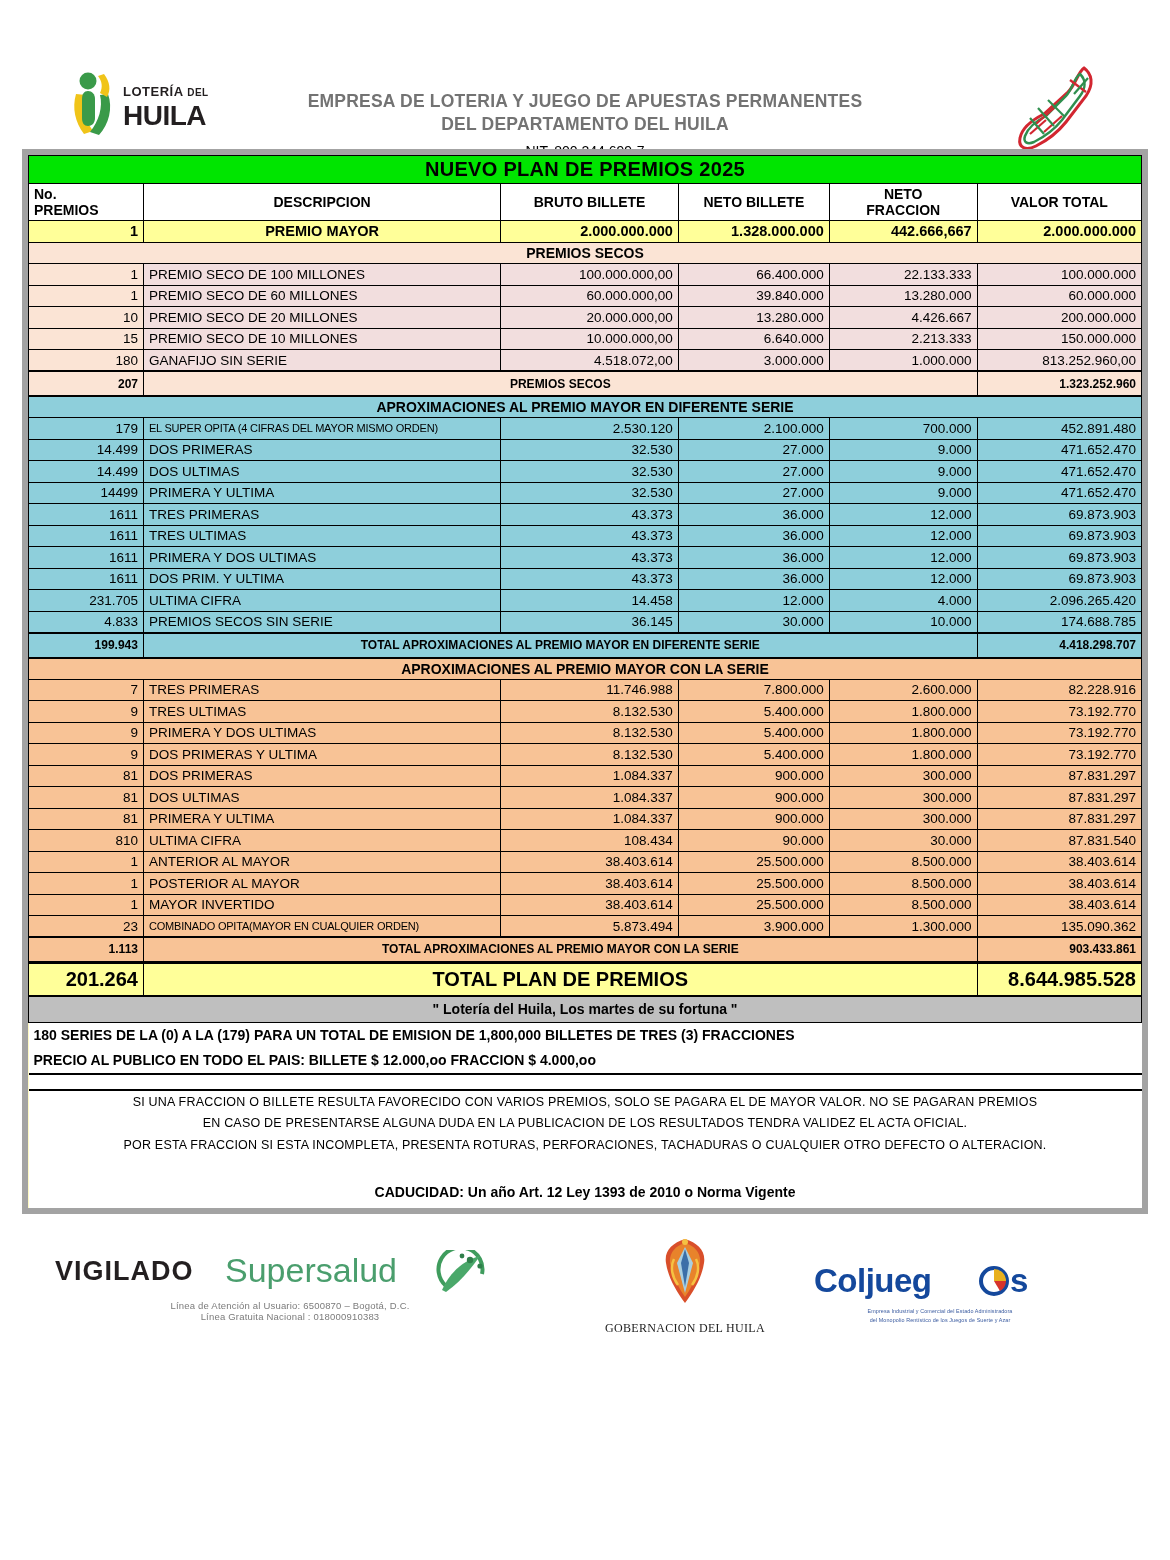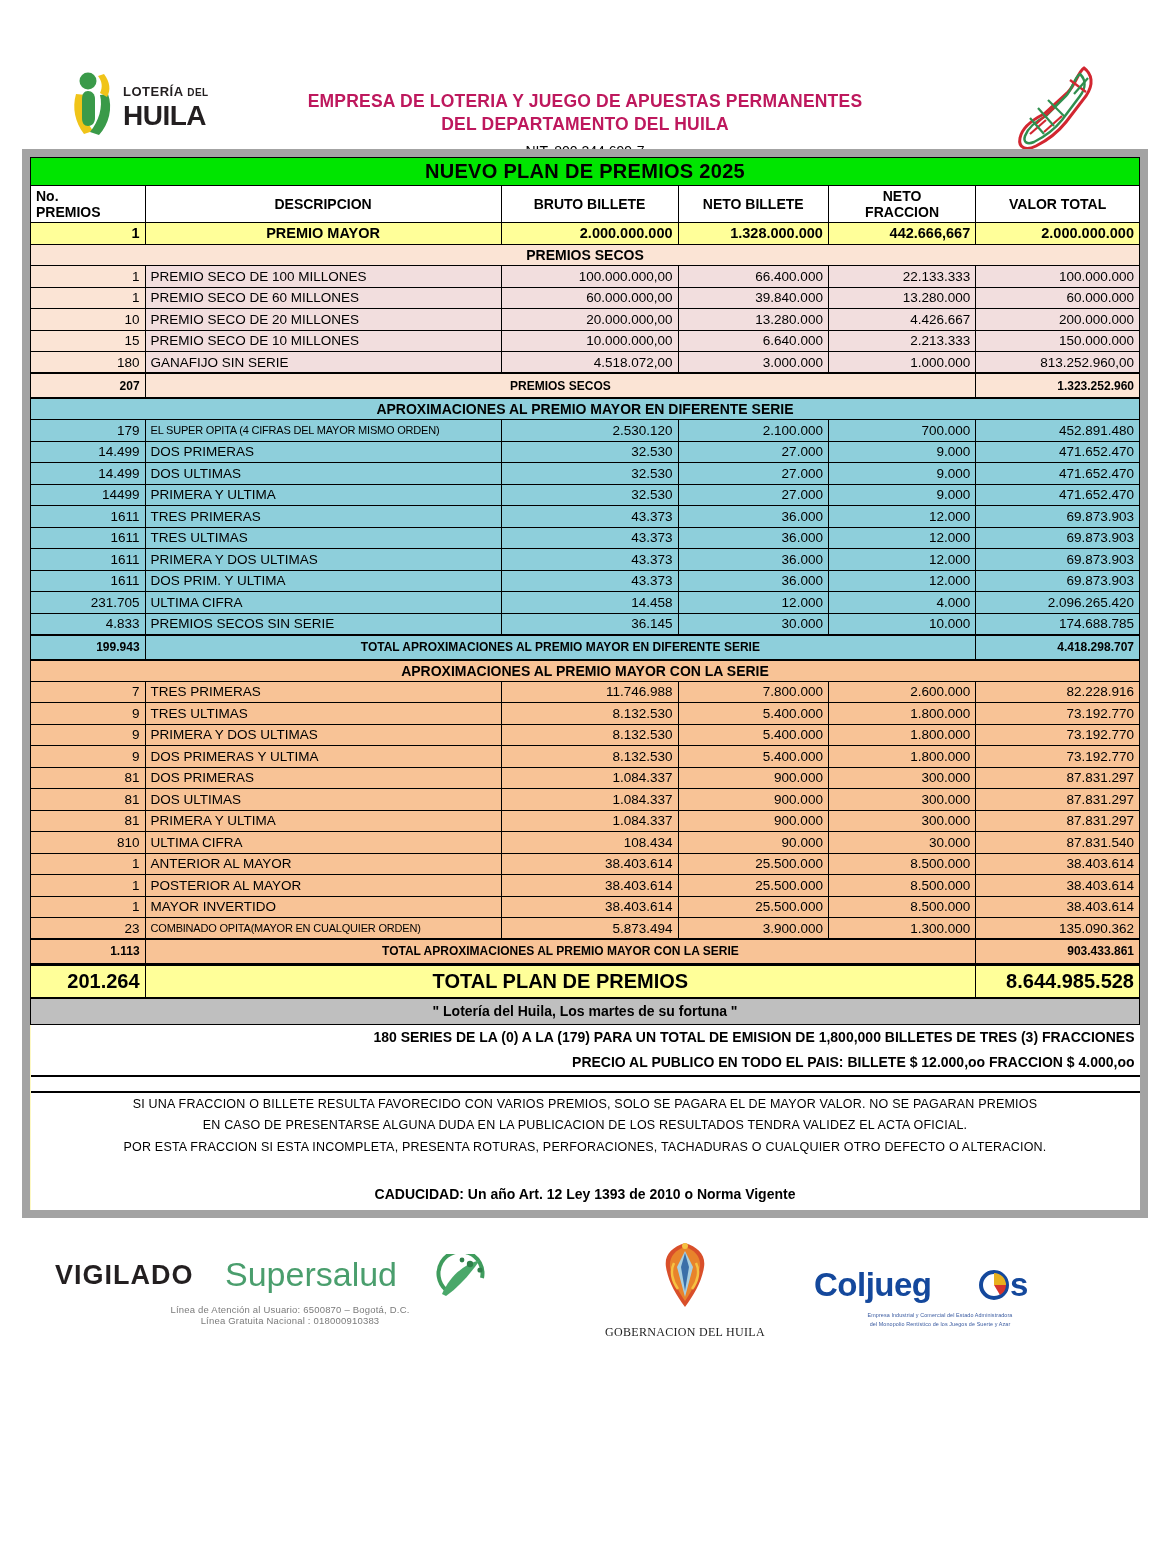--- a/index.html
+++ b/index.html
@@ -34,40 +34,40 @@
   }
   .header-text {
     text-align: center;
     padding-top: 72px;
   }
   .hdr-line1, .hdr-line2 {
     font-size: 17.5px;
     font-weight: bold;
     letter-spacing: .2px;
     line-height: 23px;
-    color: #be185d;
+    color: #737373;
     text-align: center;
   }
   .hdr-nit {
     font-size: 14px;
     margin-top: 7px;
     color: #000;
   }
   .hdr-fundada {
     font-size: 14px;
     font-weight: bold;
     margin-top: 14px;
     color: #000;
   }
 
   
   .sheet {
     position: relative;
     margin: 14px 22px 8px 22px;
-    border: 8px solid #a3a3a3;
+    border: 6px solid #a3a3a3;
     background: #fef9c3;
   }
   table.plan {
     width: 100%;
     border-collapse: collapse;
     table-layout: fixed;
     font-size: 13.5px;
     color: #000;
   }
   table.plan td {
@@ -174,21 +174,21 @@
 
   tr.slogan td {
     background: #bfbfbf;
     text-align: center;
     font-weight: bold;
     font-size: 14px;
     height: 26px;
   }
   tr.series td {
     background: #ffffff;
-    text-align: right;
+    text-align: left;
     font-weight: bold;
     font-size: 14px;
     height: 25px;
     border-left: none; border-right: none;
     border-top: none; border-bottom: none;
   }
   tr.series-last td { border-bottom: 2px solid #000; height: 27px; }
   tr.spacer td { background:#fff; height: 16px; border:none; border-bottom:2px solid #000;}
 
   tr.legal td {

